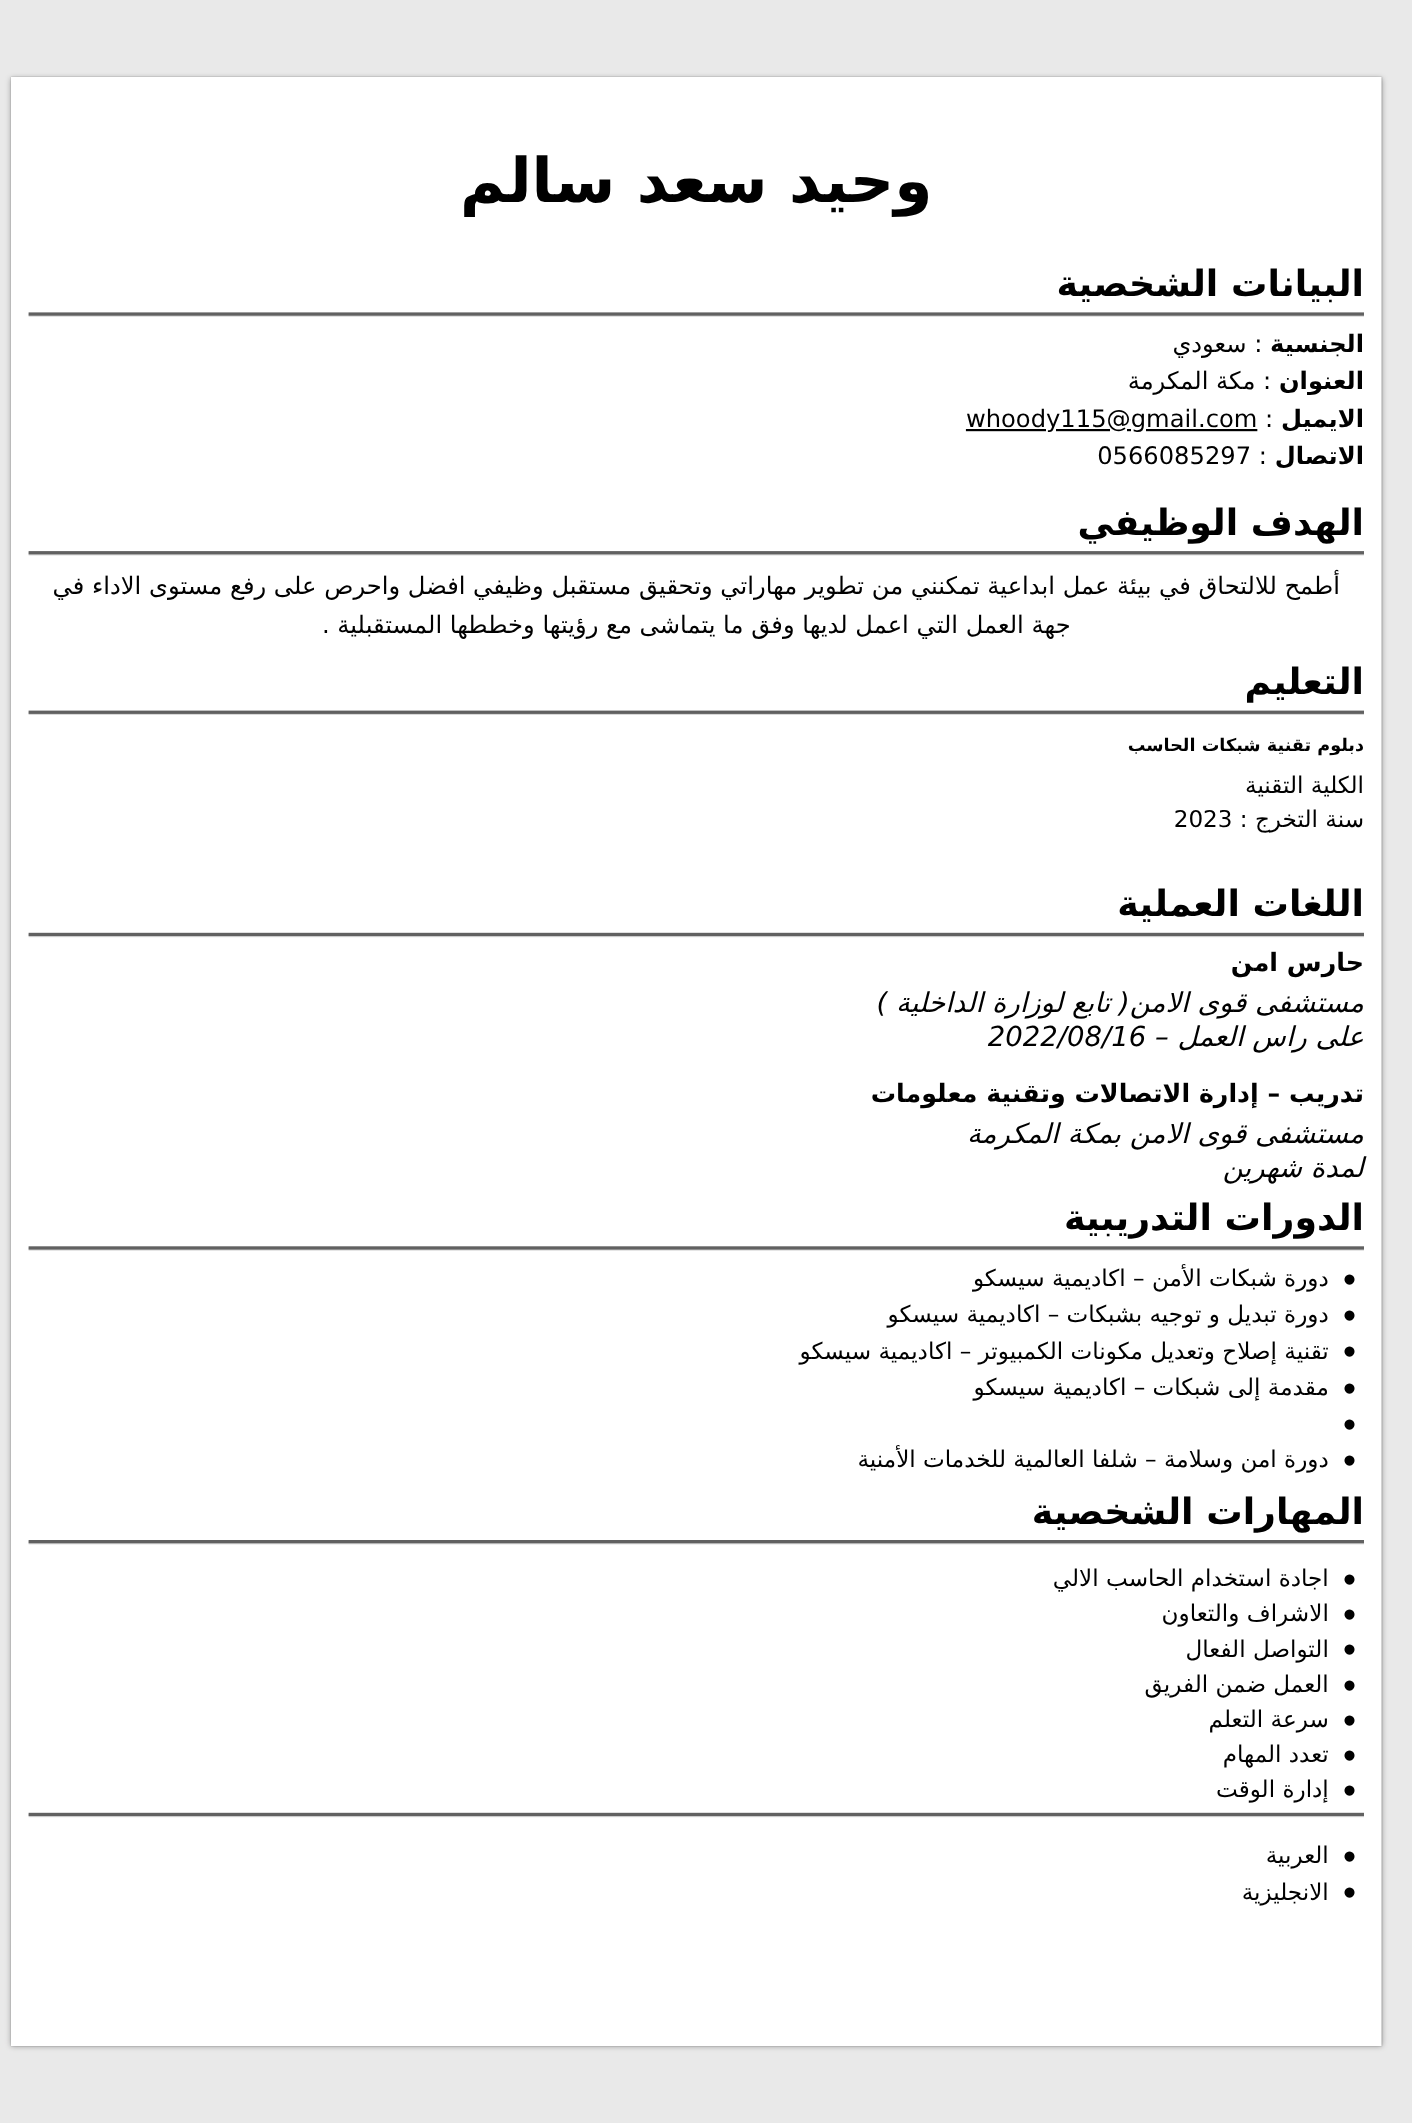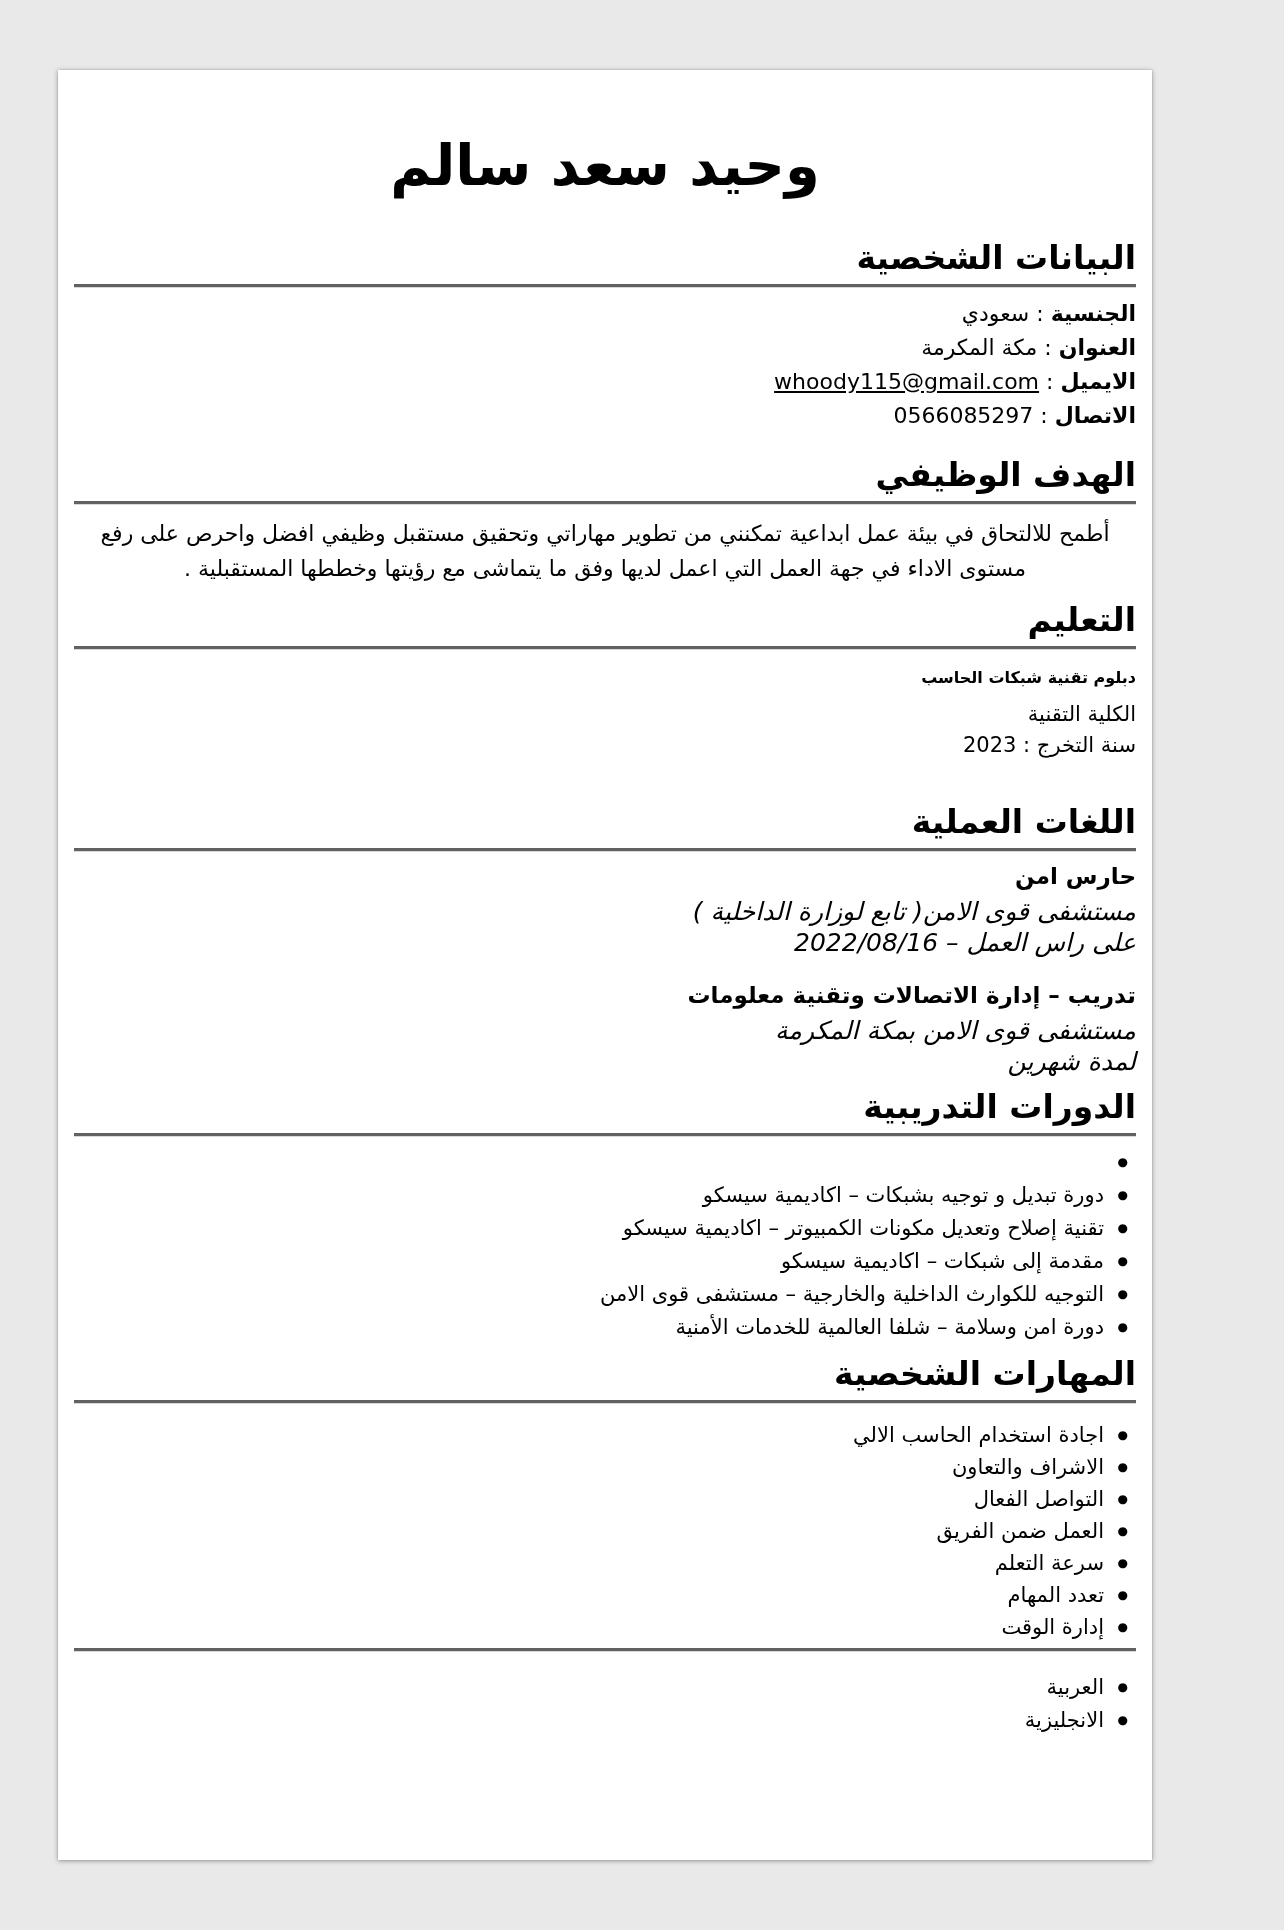--- a/index.html
+++ b/index.html
@@ -4,24 +4,23 @@
 <style>
   html,body{margin:0;padding:0;}
   body{
     width:1284px;height:1930px;position:relative;overflow:hidden;
     background:#e9e9e9;
     font-family:"DejaVu Sans", sans-serif;
     color:#000;
   }
   *{box-sizing:border-box;}
   .page{
-    position:absolute;left:10px;top:70px;width:1094px;height:1790px;
+    position:absolute;left:10px;top:70px;width:1246px;height:1790px;
     background:#fff;
     box-shadow:0 1px 5px rgba(0,0,0,.35), 0 0 1px rgba(0,0,0,.3);
-    margin-left:48px;
   }
   .content{
     position:absolute;inset:0;padding:0 16px;direction:rtl;text-align:right;
   }
   h1.resume-name{
     margin:58px 0 0 0;font-size:56px;font-weight:bold;text-align:center;line-height:1.35;
   }
   h2.section-title{
     margin:0;font-size:33px;font-weight:bold;line-height:43px;text-align:right;
   }
@@ -112,36 +111,36 @@
         <div>لمدة شهرين</div>
       </div>
     </section>
 
     <section class="sec-courses">
       <h2 class="section-title">الدورات التدريبية</h2>
       <div class="rule"></div>
       <div class="bullet-list">
         <div class="bullet-row">
             <span class="dot">●</span>
+            <span>دورة شبكات الأمن – اكاديمية سيسكو</span>
           </div>
         <div class="bullet-row">
             <span class="dot">●</span>
             <span>دورة تبديل و توجيه بشبكات – اكاديمية سيسكو</span>
           </div>
         <div class="bullet-row">
             <span class="dot">●</span>
             <span>تقنية إصلاح وتعديل مكونات الكمبيوتر – اكاديمية سيسكو</span>
           </div>
         <div class="bullet-row">
             <span class="dot">●</span>
             <span>مقدمة إلى شبكات – اكاديمية سيسكو</span>
           </div>
         <div class="bullet-row">
             <span class="dot">●</span>
-            <span>التوجيه للكوارث الداخلية والخارجية – مستشفى قوى الامن</span>
           </div>
         <div class="bullet-row">
             <span class="dot">●</span>
             <span>دورة امن وسلامة – شلفا العالمية للخدمات الأمنية</span>
           </div>
       </div>
     </section>
 
     <section class="sec-skills">
       <h2 class="section-title">المهارات الشخصية</h2>

